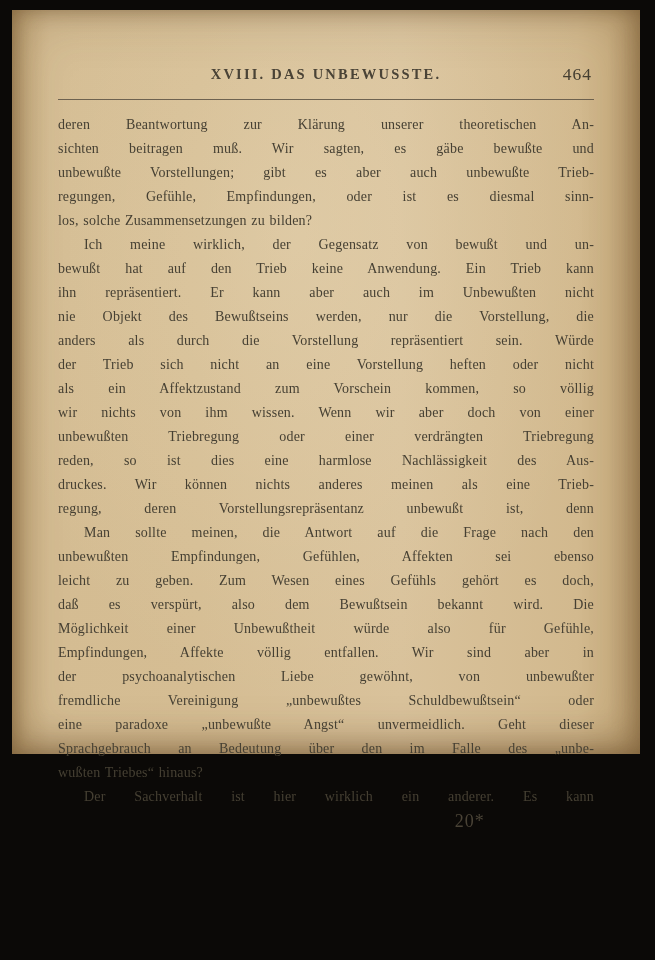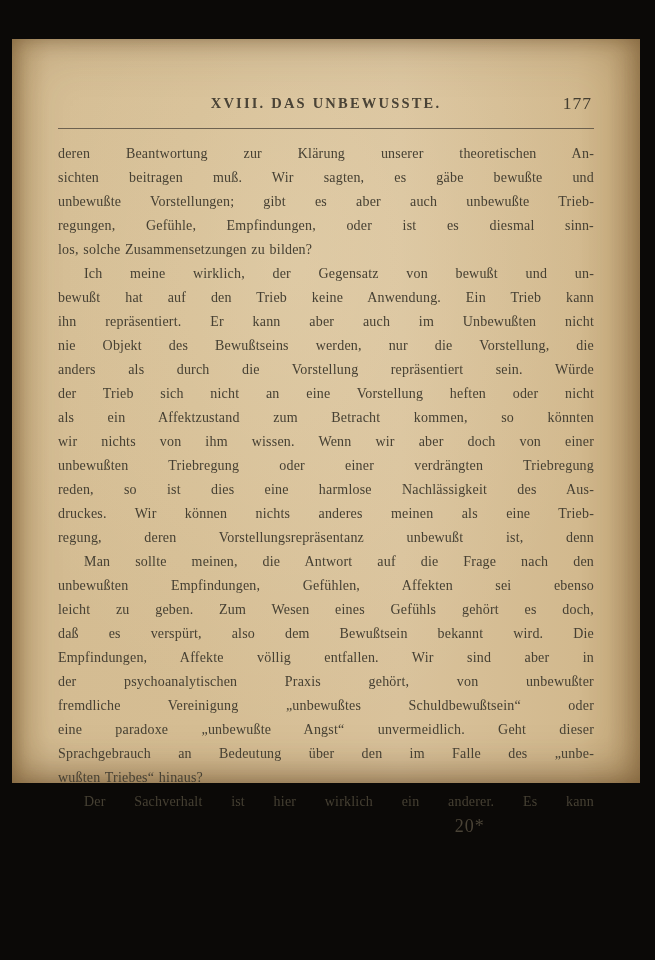--- a/index.html
+++ b/index.html
@@ -12,21 +12,20 @@
   body{
     width:655px;height:960px;
     background:var(--border);
     overflow:hidden;
     font-family:"Liberation Serif","DejaVu Serif",serif;
   }
   .scan{
     position:relative;
     width:655px;height:780px;
     background:var(--border);
-    margin-top:29px;
   }
   .paper{
     position:absolute;
     left:12px;top:10px;right:15px;bottom:26px;
     background:
       radial-gradient(ellipse at 45% 30%, rgba(255,248,225,0.18), rgba(255,248,225,0) 65%),
       linear-gradient(90deg, #c8ad7f 0%, #d4bc92 6%, var(--paper) 30%, #d9c29b 62%, #d2b98e 90%, #c5a97a 100%);
     box-shadow:
       inset 0 0 55px rgba(90,62,25,0.28),
       inset -10px 0 22px rgba(80,52,18,0.22),
@@ -92,49 +91,50 @@
 </style>
 </head>
 <body>
 
 <div class="scan">
   <div class="paper">
     <div class="content">
 
       <div class="header">
         <div class="header-title">XVIII. DAS UNBEWUSSTE.</div>
-        <div class="page-number">177</div>
+        <div class="page-number">464</div>
       </div>
 
       <hr class="rule">
 
       <div class="body-text">
           <div class="line">deren Beantwortung zur Klärung unserer theoretischen An-</div>
           <div class="line">sichten beitragen muß. Wir sagten, es gäbe bewußte und</div>
           <div class="line">unbewußte Vorstellungen; gibt es aber auch unbewußte Trieb-</div>
           <div class="line">regungen, Gefühle, Empfindungen, oder ist es diesmal sinn-</div>
           <div class="line last">los, solche Zusammensetzungen zu bilden?</div>
           <div class="line indent">Ich meine wirklich, der Gegensatz von bewußt und un-</div>
           <div class="line">bewußt hat auf den Trieb keine Anwendung. Ein Trieb kann</div>
           <div class="line">ihn repräsentiert. Er kann aber auch im Unbewußten nicht</div>
           <div class="line">nie Objekt des Bewußtseins werden, nur die Vorstellung, die</div>
           <div class="line">anders als durch die Vorstellung repräsentiert sein. Würde</div>
           <div class="line">der Trieb sich nicht an eine Vorstellung heften oder nicht</div>
-          <div class="line">als ein Affektzustand zum Betracht kommen, so könnten</div>
+          <div class="line">als ein Affektzustand zum Vorschein kommen, so völlig</div>
           <div class="line">wir nichts von ihm wissen. Wenn wir aber doch von einer</div>
           <div class="line">unbewußten Triebregung oder einer verdrängten Triebregung</div>
           <div class="line">reden, so ist dies eine harmlose Nachlässigkeit des Aus-</div>
           <div class="line">druckes. Wir können nichts anderes meinen als eine Trieb-</div>
           <div class="line">regung, deren Vorstellungsrepräsentanz unbewußt ist, denn</div>
           <div class="line indent">Man sollte meinen, die Antwort auf die Frage nach den</div>
           <div class="line">unbewußten Empfindungen, Gefühlen, Affekten sei ebenso</div>
           <div class="line">leicht zu geben. Zum Wesen eines Gefühls gehört es doch,</div>
           <div class="line">daß es verspürt, also dem Bewußtsein bekannt wird. Die</div>
+          <div class="line">Möglichkeit einer Unbewußtheit würde also für Gefühle,</div>
           <div class="line">Empfindungen, Affekte völlig entfallen. Wir sind aber in</div>
-          <div class="line">der psychoanalytischen Praxis gehört, von unbewußter</div>
+          <div class="line">der psychoanalytischen Liebe gewöhnt, von unbewußter</div>
           <div class="line">fremdliche Vereinigung „unbewußtes Schuldbewußtsein“ oder</div>
           <div class="line">eine paradoxe „unbewußte Angst“ unvermeidlich. Geht dieser</div>
           <div class="line">Sprachgebrauch an Bedeutung über den im Falle des „unbe-</div>
           <div class="line last">wußten Triebes“ hinaus?</div>
           <div class="line indent">Der Sachverhalt ist hier wirklich ein anderer. Es kann</div>
         </div>
 
       <div class="sig">20*</div>
 
     </div>

